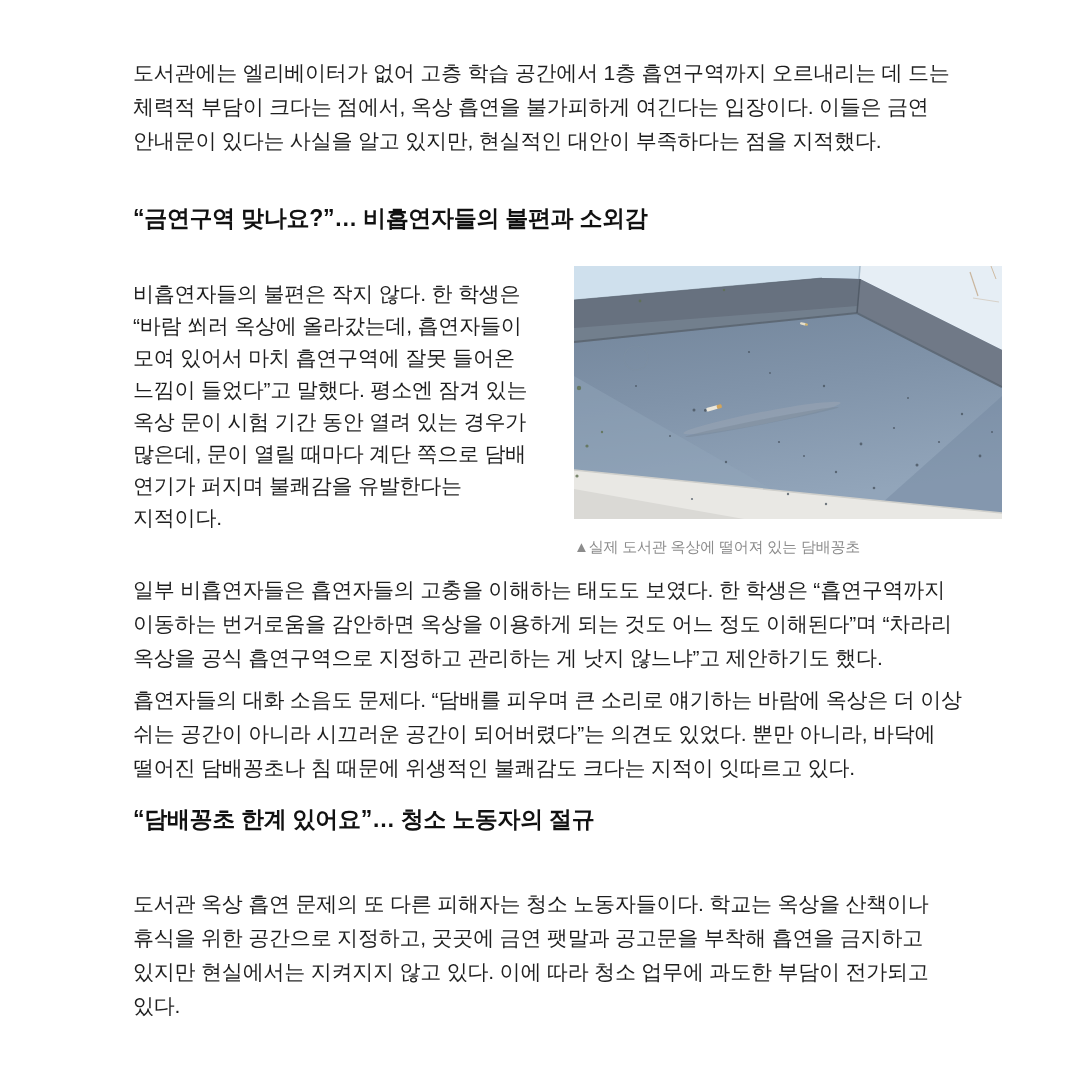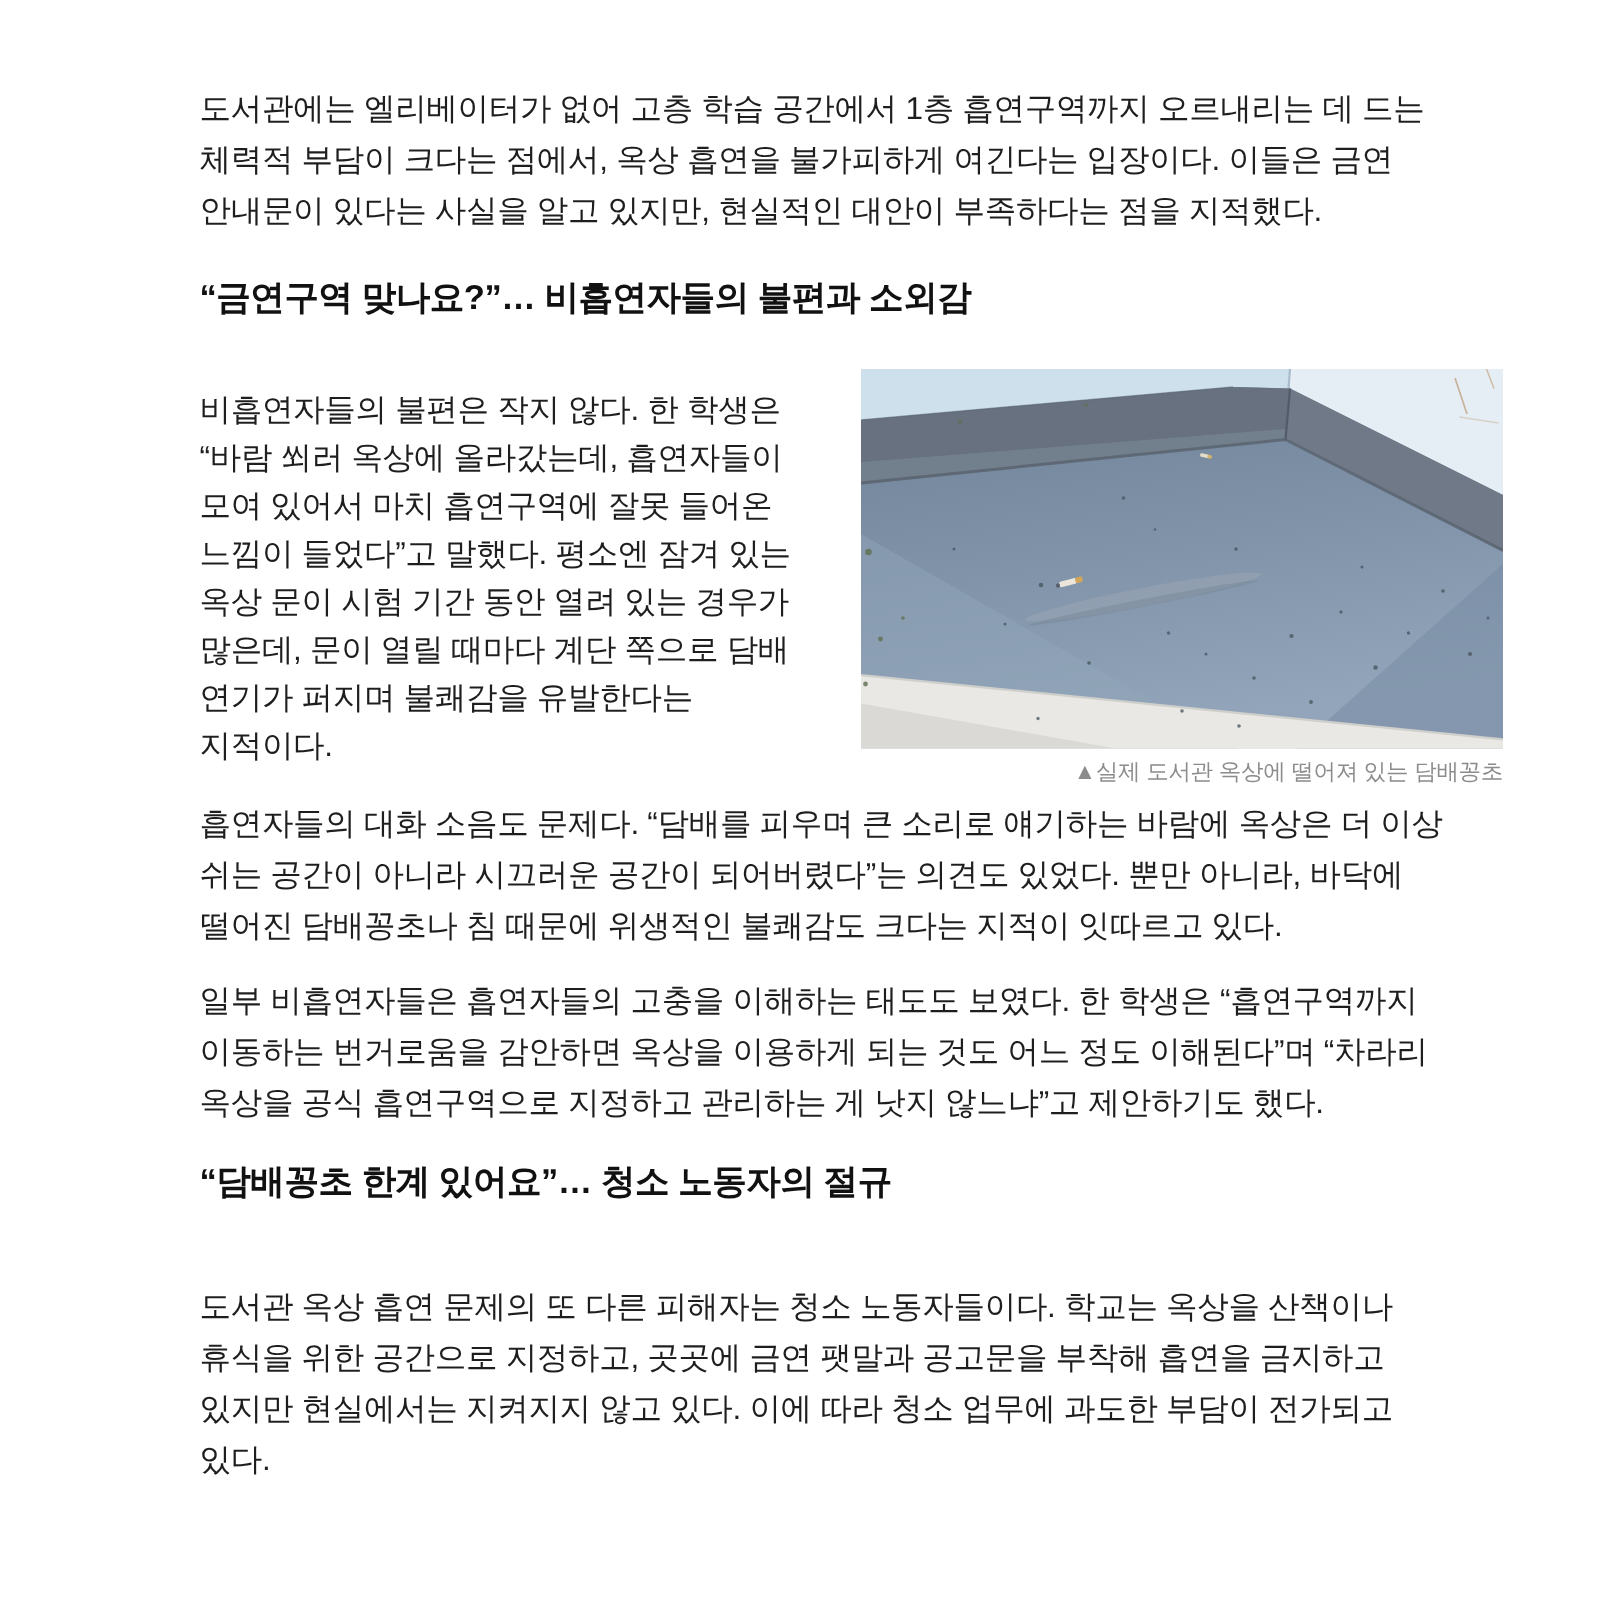--- a/index.html
+++ b/index.html
@@ -24,39 +24,39 @@
   }
   h2.section-heading {
     margin:0;
     font-size:23px;
     line-height:32px;
     font-weight:700;
     color:#111111;
     letter-spacing:-0.3px;
   }
   #intro { margin-top:0; }
-  #heading-1 { margin-top:24px; }
+  #heading-1 { margin-top:44px; }
 
   .media { margin-top:32px; display:flex; align-items:flex-start;gap:16px; }
   .media .col-text {
     flex:0 0 412px;
     width:412px;
     padding-top:12px;
     font-size:21px;
     line-height:32px;
     letter-spacing:-0.2px;
     color:#1e1e1e;
     word-break:keep-all;
     margin:0;
   }
   figure.rooftop-figure { margin:0 0 0 13px; width:428px; }
   figure.rooftop-figure svg { display:block; }
   figcaption {
-    margin-top:6px;
-    text-align:right;
+    margin-top:18px;
+    text-align:left;
     font-size:15px;
     line-height:20px;
     color:#8c8c8c;
     letter-spacing:-0.2px;
   }
 
   #para-understanding { margin-top:16px; }
   #para-noise { margin-top:8px; }
   #heading-2 { margin-top:18px; }
   #para-cleaner { margin-top:52px; }
@@ -153,22 +153,22 @@
             <circle cx="66" cy="35" r="1.4"></circle>
               <circle cx="150" cy="24" r="1.2"></circle>
           </g>
 
           <circle cx="62" cy="92" r="12" fill="none" stroke="#7d8fa2" stroke-width="1.2" opacity="0.5"></circle>
         </svg>
         <figcaption>▲실제 도서관 옥상에 떨어져 있는 담배꽁초</figcaption>
       </figure>
     </div>
 
+    <p class="body-text" id="para-understanding">일부 비흡연자들은 흡연자들의 고충을 이해하는 태도도 보였다. 한 학생은 “흡연구역까지 이동하는 번거로움을 감안하면 옥상을 이용하게 되는 것도 어느 정도 이해된다”며 “차라리 옥상을 공식 흡연구역으로 지정하고 관리하는 게 낫지 않느냐”고 제안하기도 했다.</p>
+
     <p class="body-text" id="para-noise">흡연자들의 대화 소음도 문제다. “담배를 피우며 큰 소리로 얘기하는 바람에 옥상은 더 이상 쉬는 공간이 아니라 시끄러운 공간이 되어버렸다”는 의견도 있었다. 뿐만 아니라, 바닥에 떨어진 담배꽁초나 침 때문에 위생적인 불쾌감도 크다는 지적이 잇따르고 있다.</p>
-
-    <p class="body-text" id="para-understanding">일부 비흡연자들은 흡연자들의 고충을 이해하는 태도도 보였다. 한 학생은 “흡연구역까지 이동하는 번거로움을 감안하면 옥상을 이용하게 되는 것도 어느 정도 이해된다”며 “차라리 옥상을 공식 흡연구역으로 지정하고 관리하는 게 낫지 않느냐”고 제안하기도 했다.</p>
 
     <h2 class="section-heading" id="heading-2">“담배꽁초 한계 있어요”… 청소 노동자의 절규</h2>
 
     <p class="body-text" id="para-cleaner">도서관 옥상 흡연 문제의 또 다른 피해자는 청소 노동자들이다. 학교는 옥상을 산책이나 휴식을 위한 공간으로 지정하고, 곳곳에 금연 팻말과 공고문을 부착해 흡연을 금지하고 있지만 현실에서는 지켜지지 않고 있다. 이에 따라 청소 업무에 과도한 부담이 전가되고 있다.</p>
 
   </div>
 </div>
 
 </body></html>

